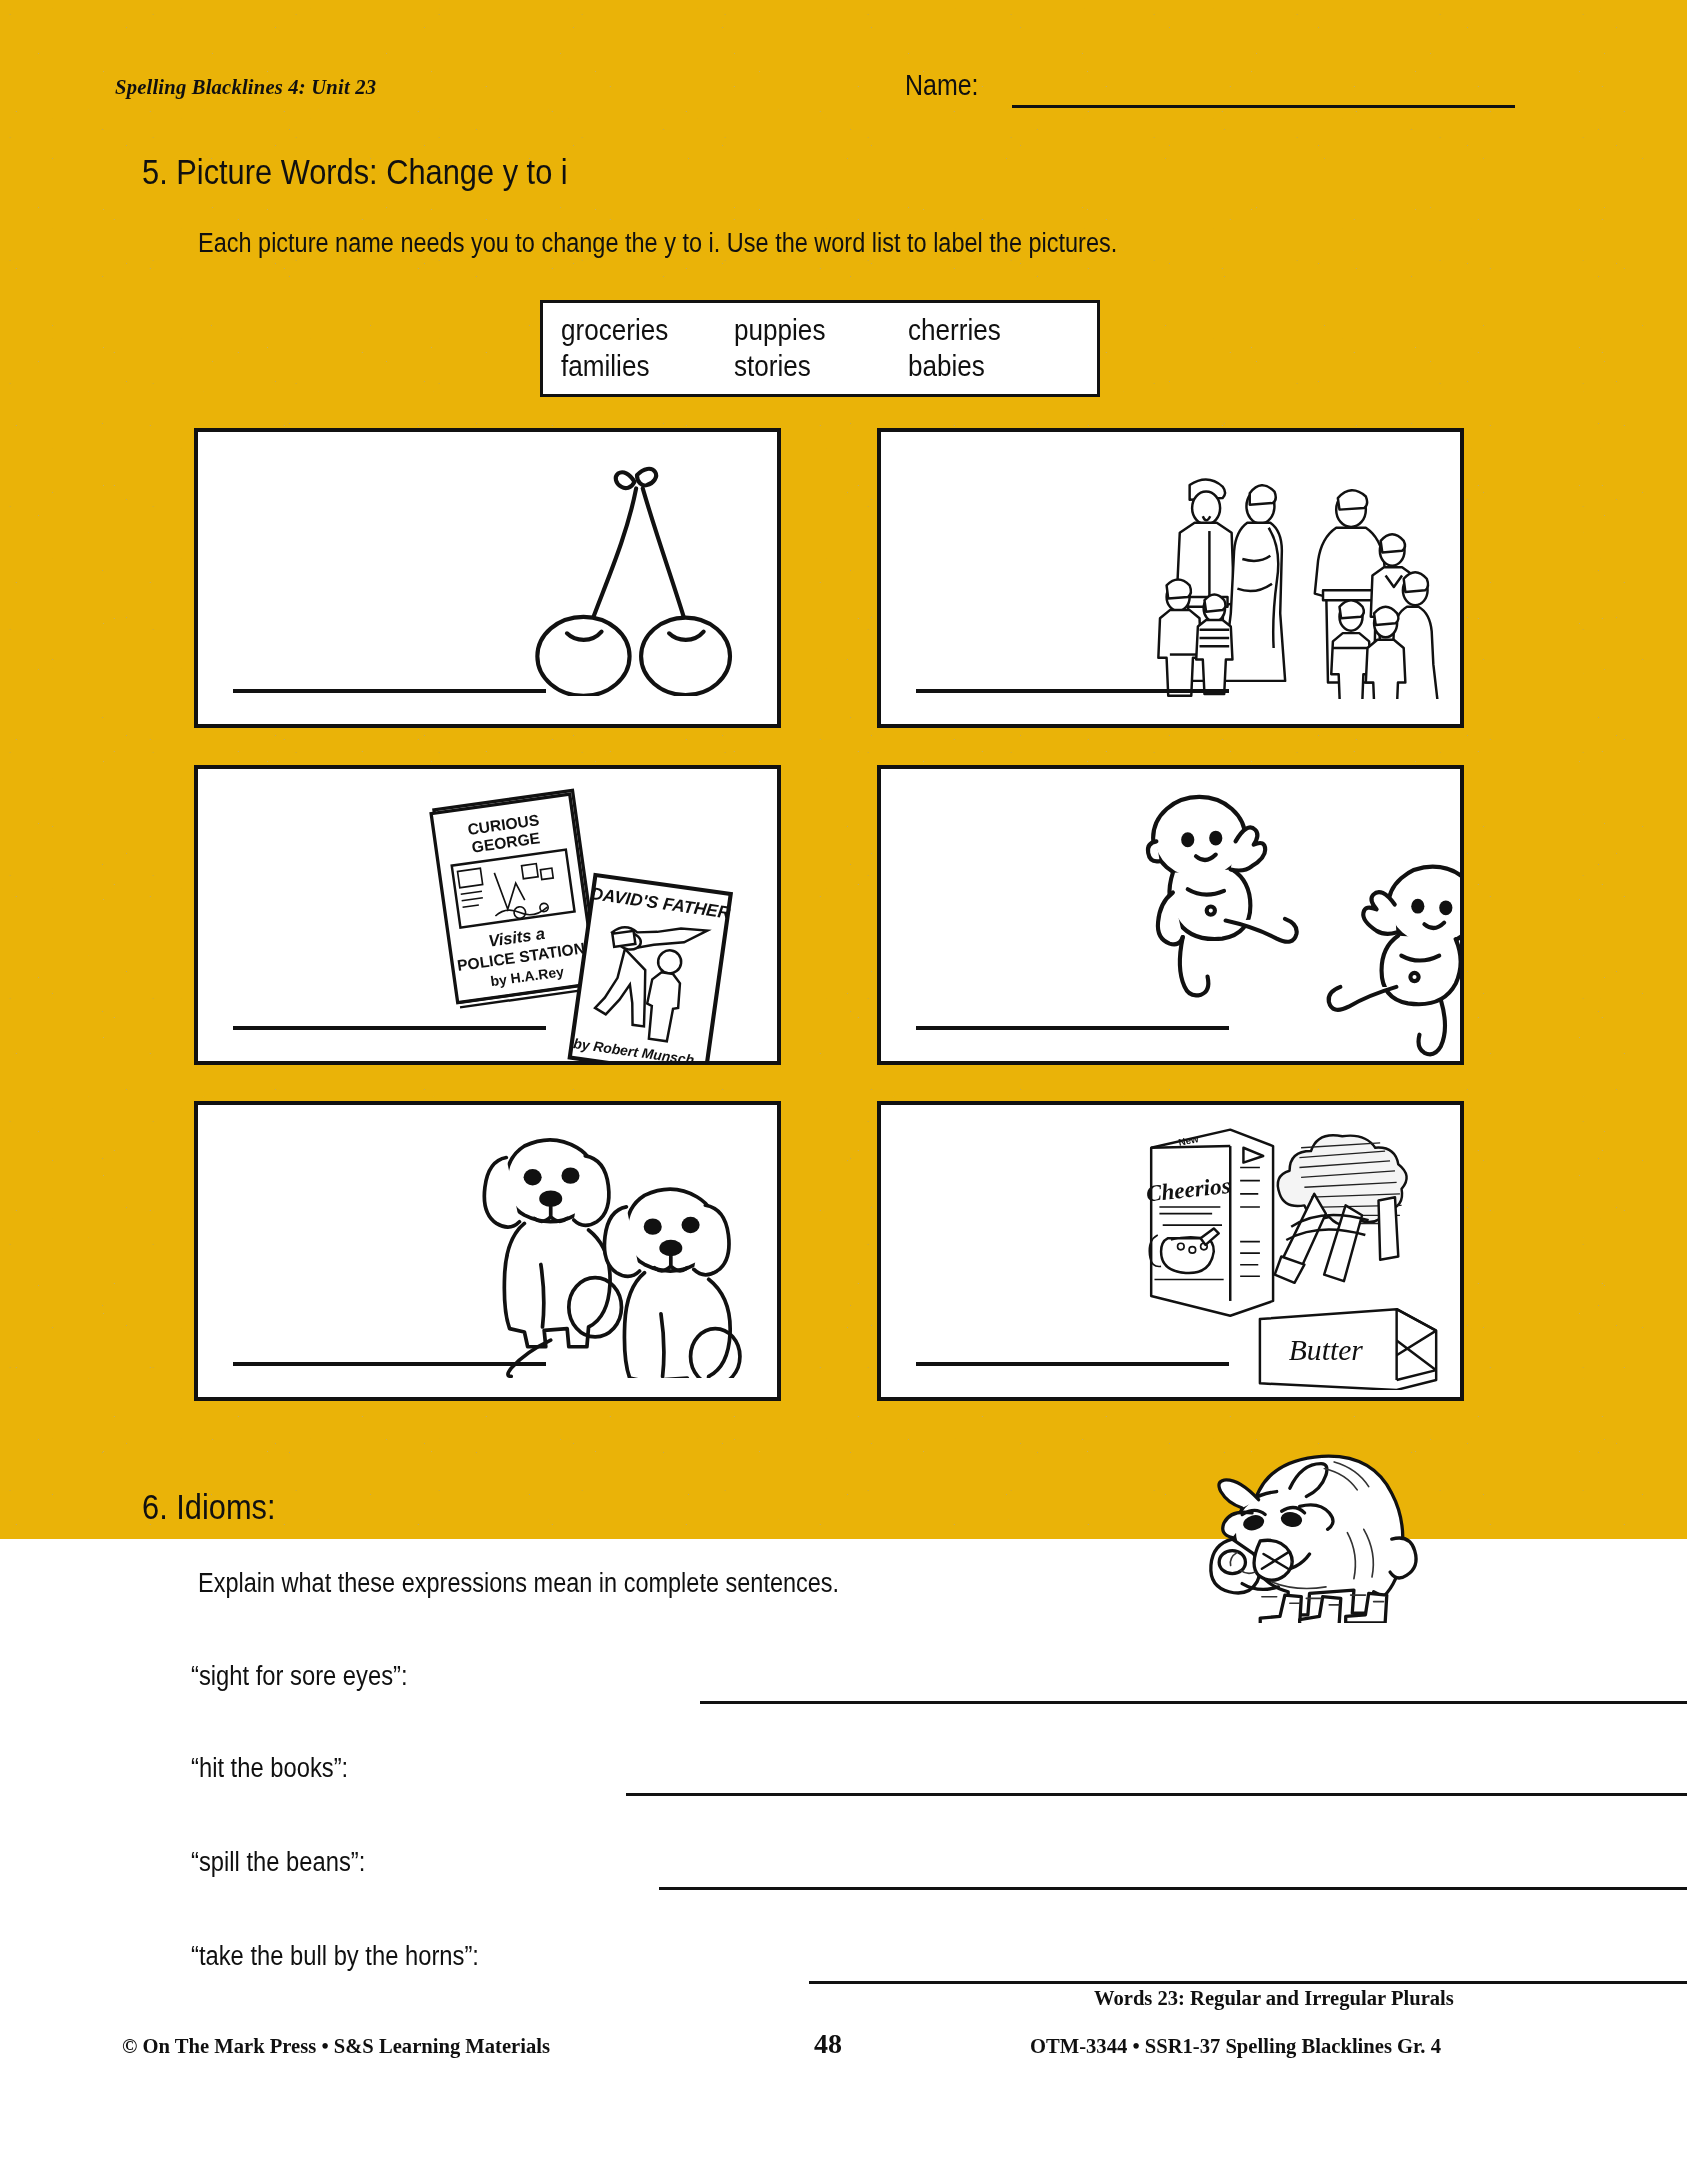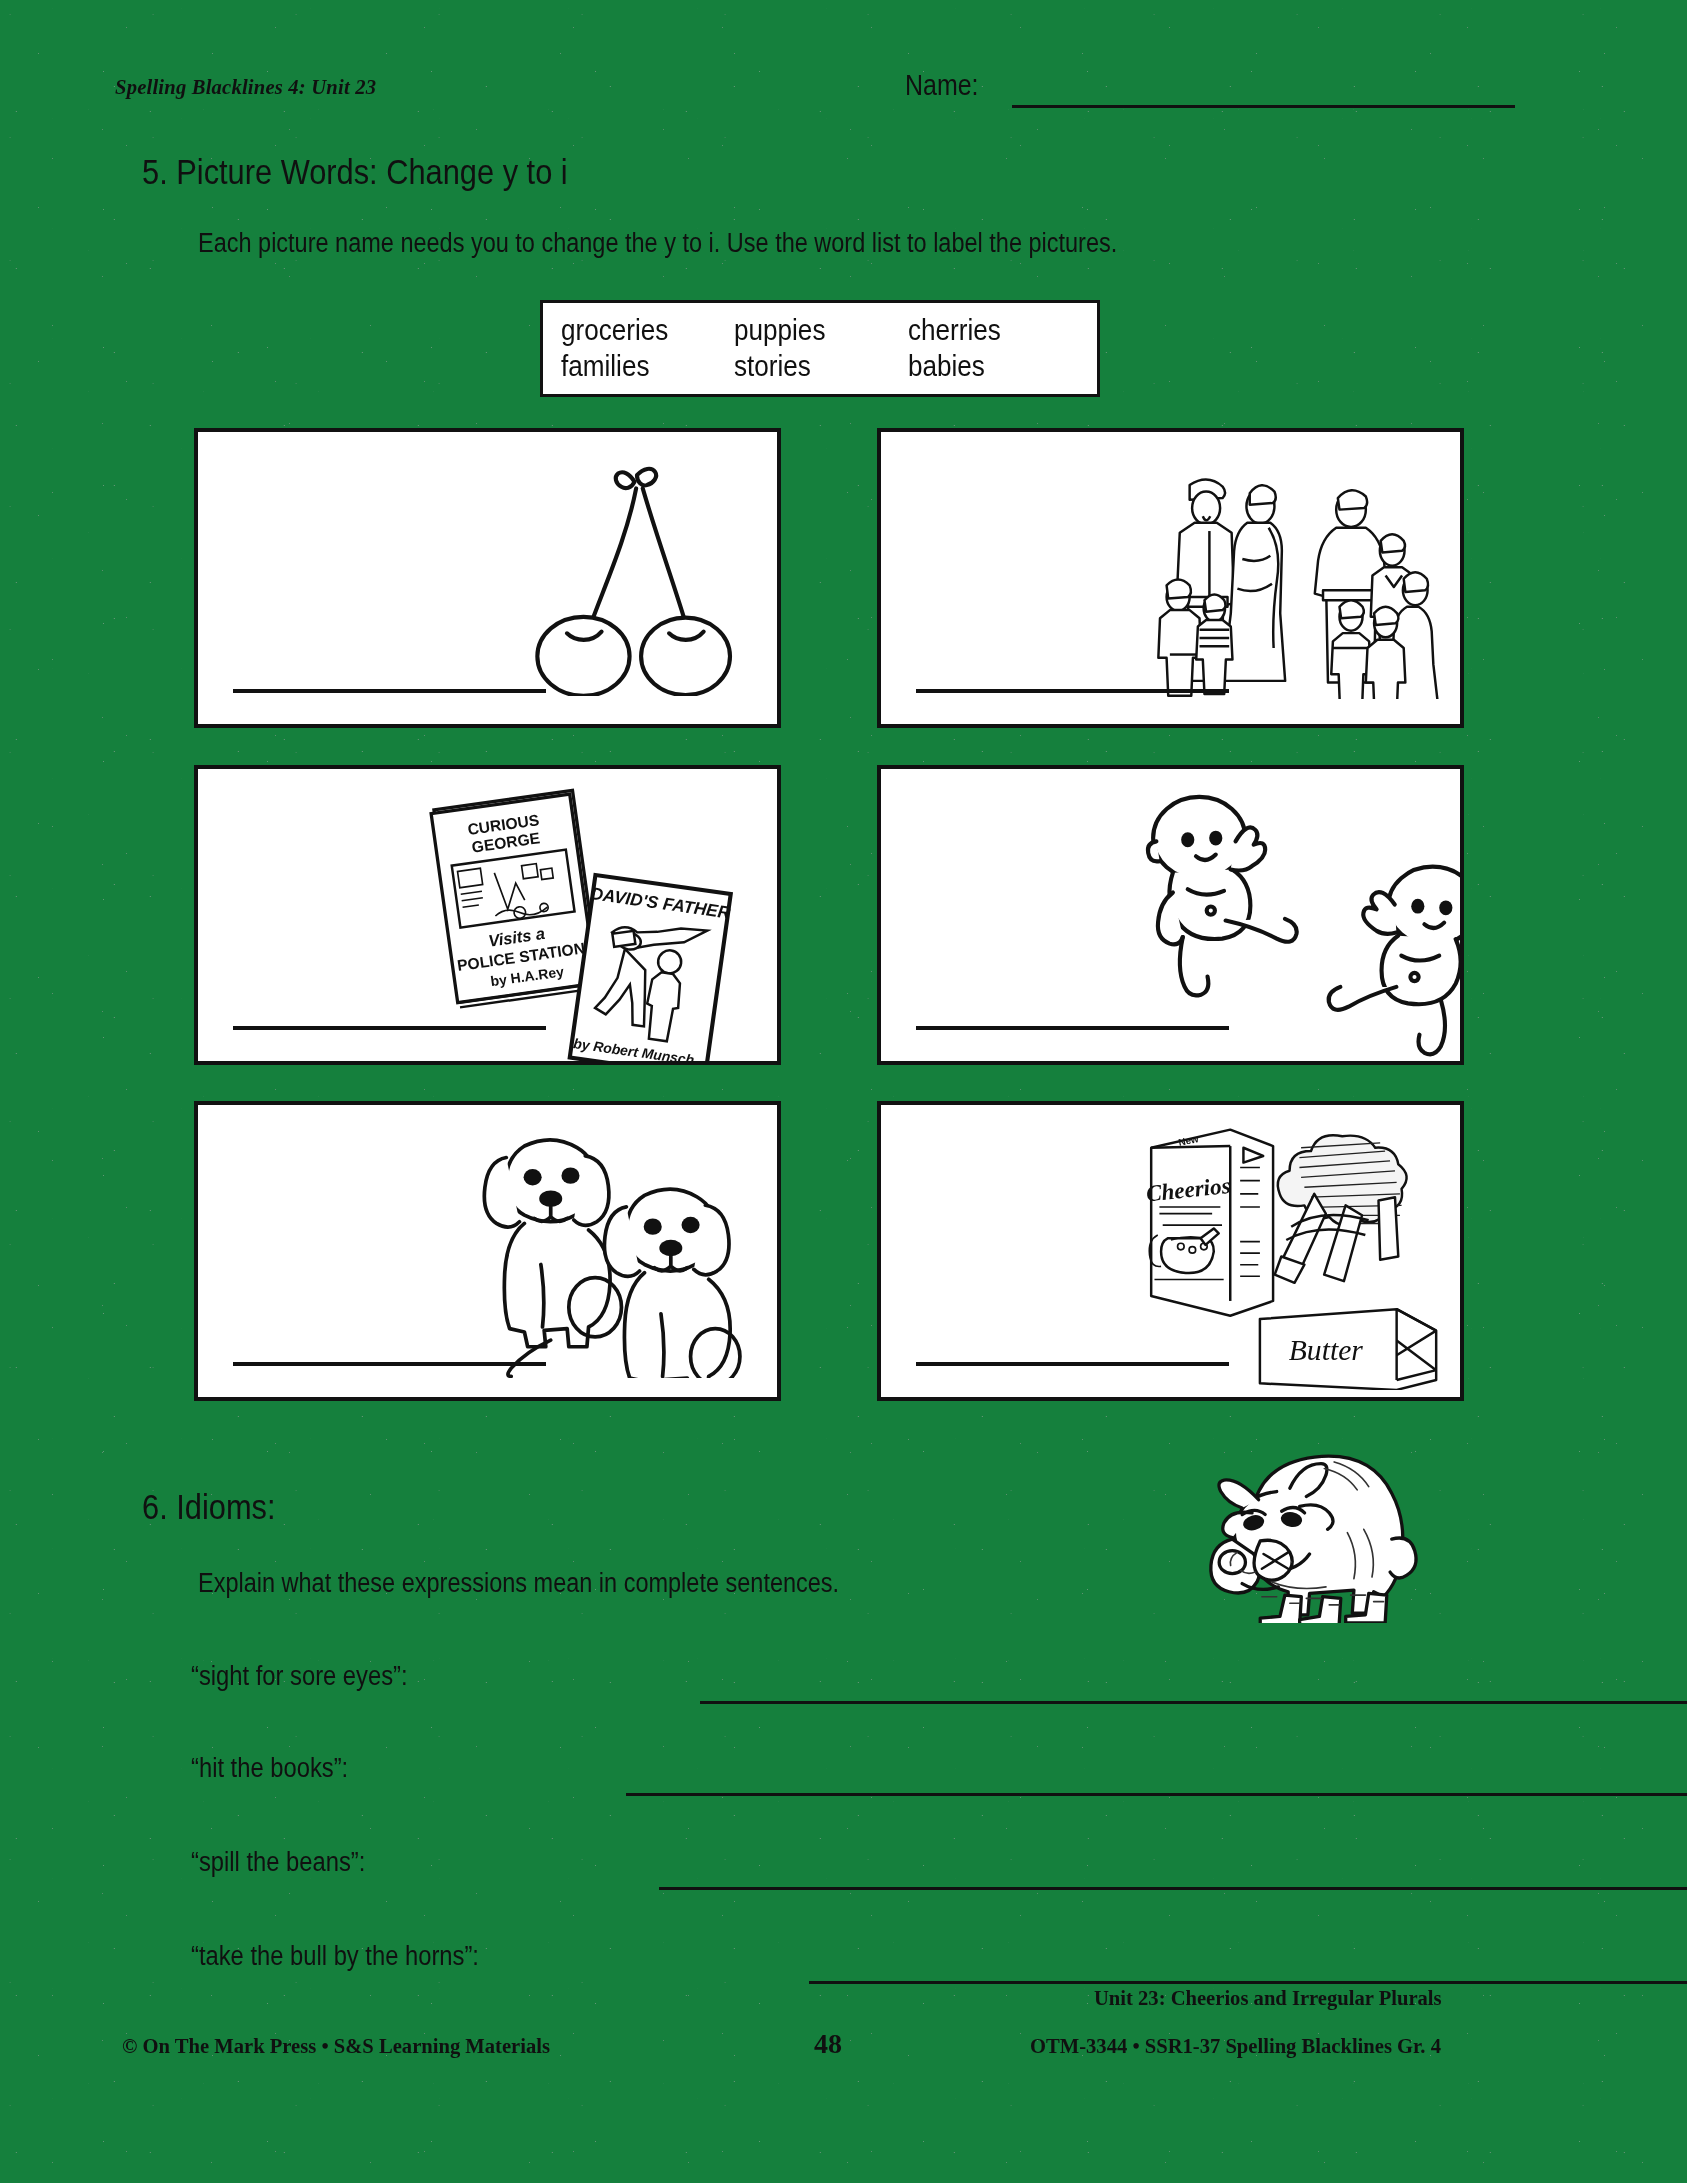--- a/index.html
+++ b/index.html
@@ -8,22 +8,22 @@
   }
   body {
     width: 1687px; height: 2183px;
     font-family: "Liberation Sans", sans-serif;
     color: #101010;
     position: relative;
     overflow: hidden;
   }
   .page {
     position: relative;
-    width: 1687px; height: 2183px;
-    background: #15803d;
+    width: 1687px; height: 1539px;
+    background: #eab308;
   }
   
   .speckle {
     position: absolute; inset: 0;
     pointer-events: none;
     opacity: .5;
     background-image:
       radial-gradient(circle at 7% 12%, #9a9a9a 0.5px, transparent 0.6px),
       radial-gradient(circle at 22% 35%, #a8a8a8 0.5px, transparent 0.6px),
       radial-gradient(circle at 41% 8%, #9a9a9a 0.4px, transparent 0.5px),
@@ -464,16 +464,16 @@
     <span class="idiom-label">“spill the beans”:</span>
     <div class="idiom-rule" style="left:468px; width:1048px;"></div>
   </div>
   <div class="idiom-row" style="top:1941px;">
     <span class="idiom-label">“take the bull by the horns”:</span>
     <div class="idiom-rule" style="left:618px; width:898px;"></div>
   </div>
 
   <div class="ftr ftr-left">© On The Mark Press • S&amp;S Learning Materials</div>
   <div class="ftr ftr-page">48</div>
-  <div class="ftr ftr-r1">Unit 23:  Cheerios and Irregular Plurals</div>
+  <div class="ftr ftr-r1">Words 23:  Regular and Irregular Plurals</div>
   <div class="ftr ftr-r2">OTM-3344 • SSR1-37 Spelling Blacklines Gr. 4</div>
 </div>
 
 
 </body></html>

